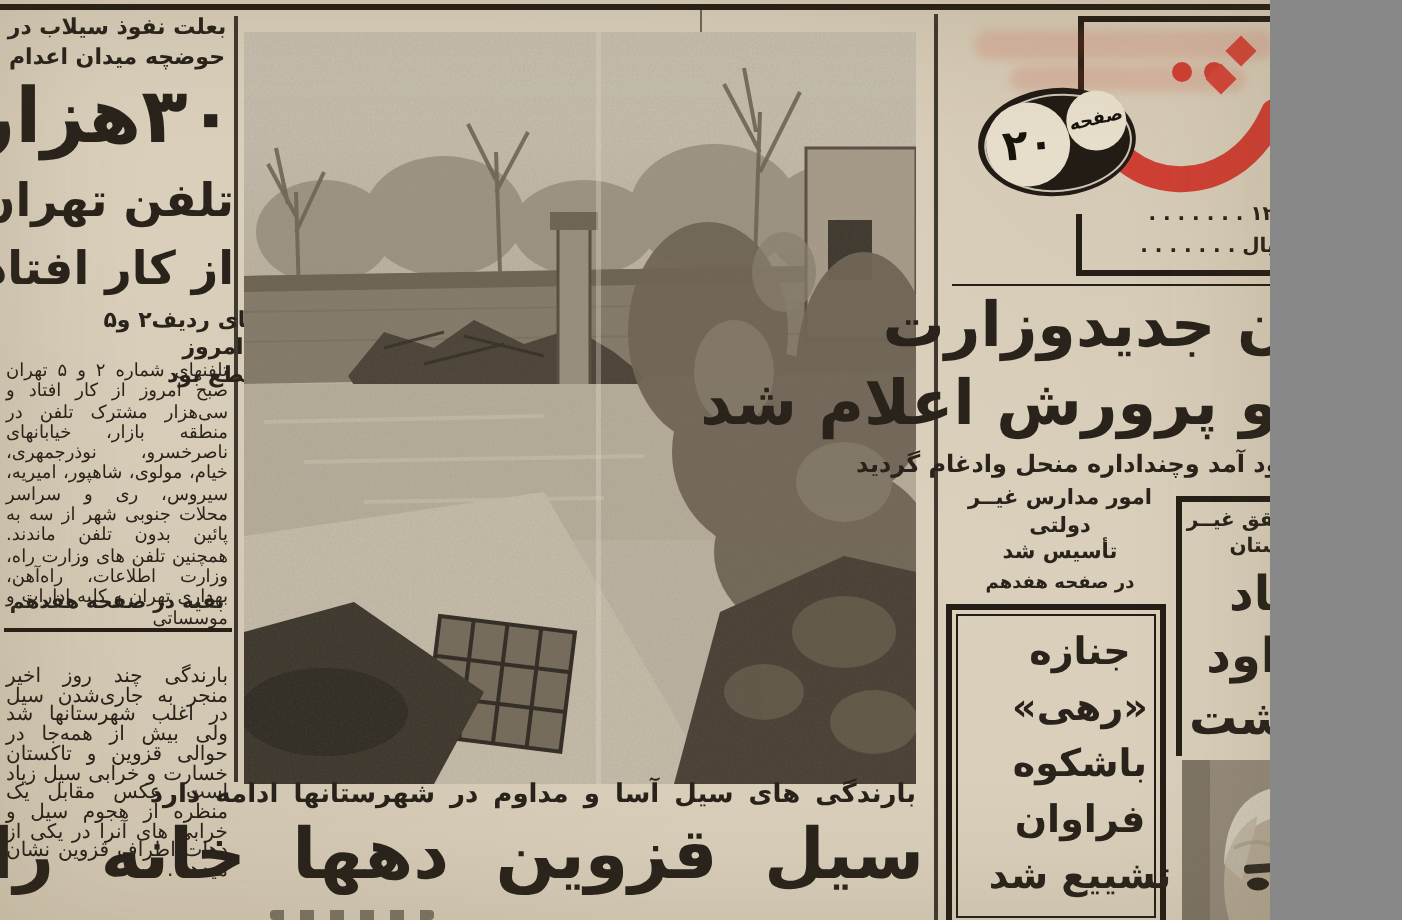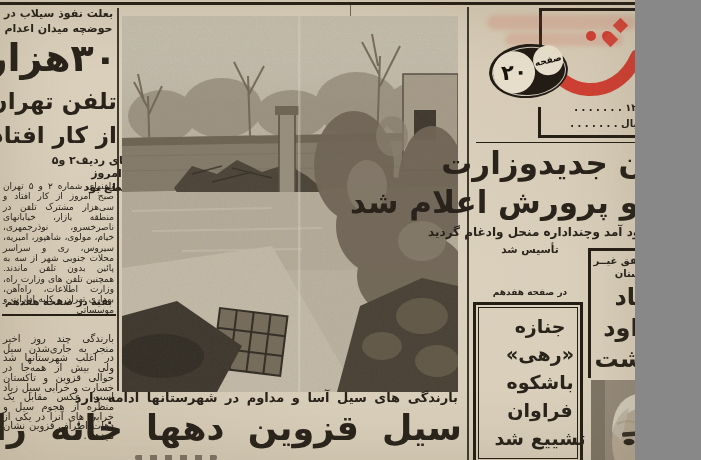--- a/index.html
+++ b/index.html
@@ -252,20 +252,21 @@
     <div class="badge-c2 fa">صفحه</div>
   </div>
 
   <div class="abs issue-line fa b nowrap">شمــاره ۱۲۷٤۳ . . . . . . .</div>
   <div class="abs price-line fa b nowrap">تکشماره ٤ ریال . . . . . . .</div>
 
   <div class="abs edu-h1 fa b nowrap">ن جدیدوزارت</div>
   <div class="abs edu-h2 fa b nowrap">و پرورش اعلام شد</div>
   <div class="abs edu-sub fa b nowrap">جود آمد وچنداداره  منحل وادغام گردید</div>
   <div class="abs edu-brief fa b ctr">
+    <div>امور مدارس غیــر دولتی</div>
     <div>تأسیس شد</div>
   </div>
   <div class="abs edu-page fa b ctr">در صفحه هفدهم</div>
 
   <div class="abs rahi-box">
     <div class="rahi-inner"></div>
     <div class="rahi-text fa b ctr">
       <div>جنازه</div>
       <div>«رهی»</div>
       <div>باشکوه</div>

